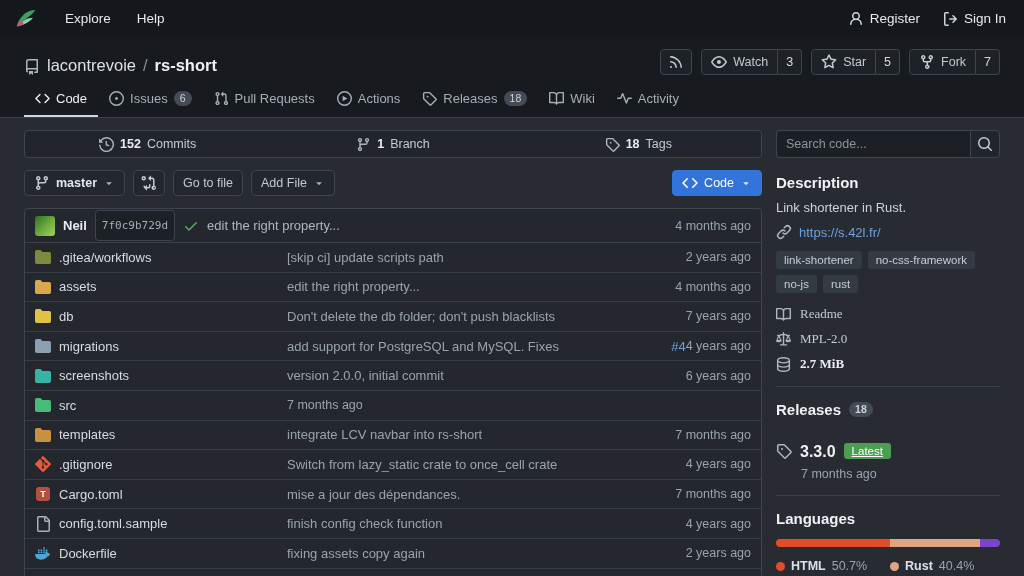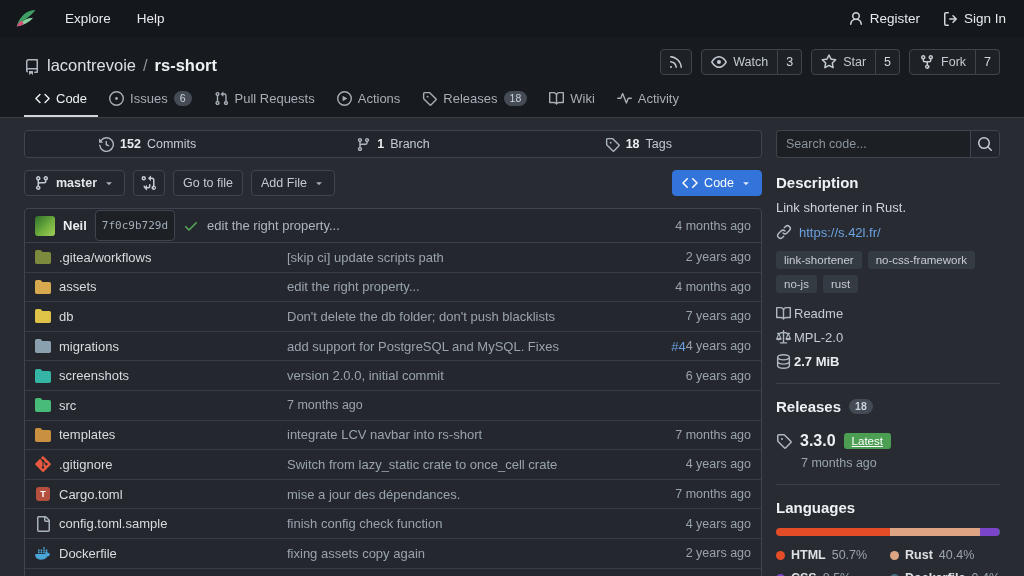--- a/index.html
+++ b/index.html
@@ -97,25 +97,25 @@
   .search-input::placeholder { color:#8b939c; }
   .search-btn { width:30px; height:28px; background:#22262c; border:1px solid #3e454e;
                 border-radius:0 4px 4px 0; display:flex; align-items:center; justify-content:center;
                 color:#c3cad2; cursor:pointer; }
   .side-title { font-size:15px; font-weight:700; color:#eef1f4; margin-bottom:9px; display:flex; align-items:center; gap:8px; }
   .side-desc { color:#cdd3da; margin-bottom:9px; }
   .site-link { display:flex; align-items:center; gap:7px; color:var(--link); margin-bottom:11px; }
   .site-link .licon { color:#aeb6bf; display:flex; }
   .topics { display:flex; flex-wrap:wrap; gap:6px; margin-bottom:13px; }
   .topic { background:#353b43; color:#c6ccd3; font-size:11.5px; padding:3px 8px; border-radius:3px; cursor:pointer; }
-  .meta-item { display:flex; gap:3px; align-items:center; color:#c3cad2; margin:9px 0; }
+  .meta-item { display:flex; gap:9px; align-items:center; color:#c3cad2; margin:9px 0;font-family:Liberation Serif, serif; }
   .meta-item .micon { color:#aeb6bf; display:flex; }
   .meta-item.bold span.mlabel { font-weight:700; color:#e9edf1; }
   .side-hr { border:none; border-top:1px solid var(--row-border); margin:14px 0; }
-  .release-row { display:flex; align-items:center; gap:8px; margin-top:17px; }
+  .release-row { display:flex; align-items:flex-start; gap:8px; margin-top:25px; }
   .release-row .ticn { color:#aeb6bf; display:flex; }
   .release-ver { font-size:16px; font-weight:700; color:#eef1f4; }
   .latest-badge { background:var(--latest); color:#fff; font-size:11.5px; padding:2px 8px; border-radius:3px;text-decoration:underline; }
   .release-age { color:var(--muted); font-size:12.5px; margin:6px 0 0 25px; }
   .lang-bar { display:flex; height:8px; border-radius:4px; overflow:hidden; margin-top:12px; }
   .lang-seg { height:100%; }
   .lang-legend { display:grid; grid-template-columns:1fr 1fr; gap:9px 6px; margin-top:12px; }
   .lang-item { display:flex; align-items:center; gap:6px; font-size:12.5px; }
   .dot { width:9px; height:9px; border-radius:50%; flex:none; }
   .lang-name { font-weight:700; color:#dce1e6; }

